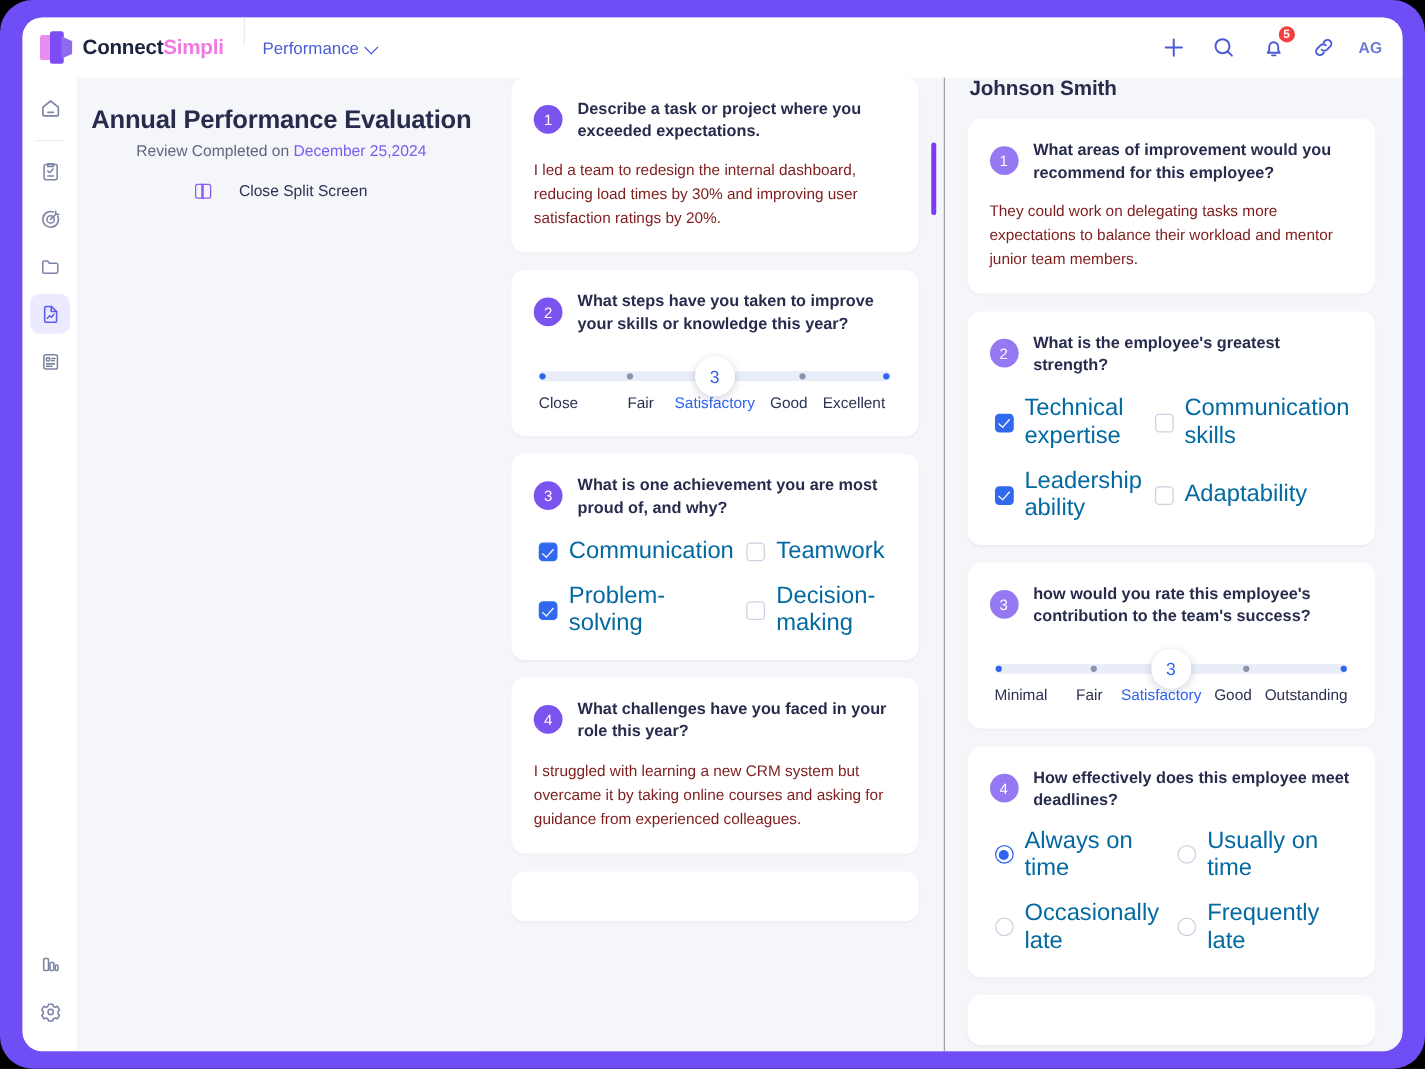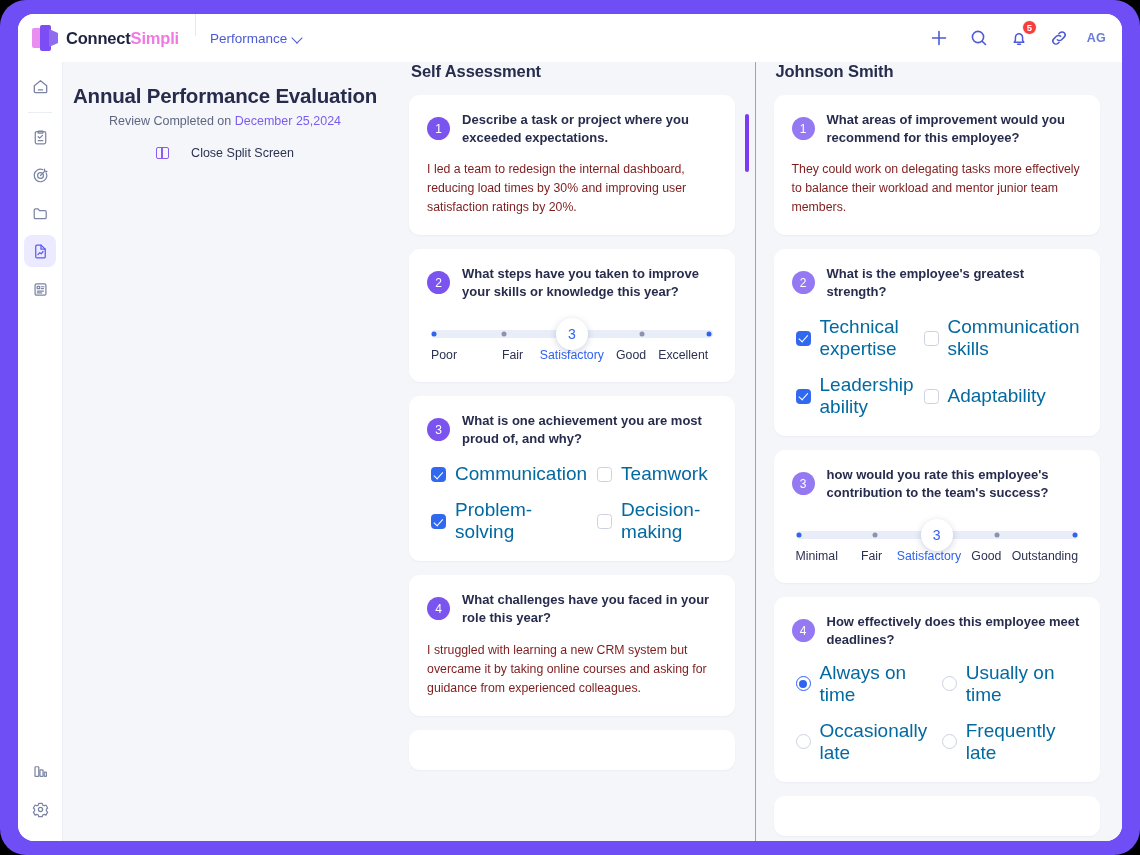--- a/index.html
+++ b/index.html
@@ -378,21 +378,20 @@
         <div class="sub"><span>Review Completed on </span><span class="date">December 25,2024</span></div>
         <button class="split-btn">
           <span class="split-ico"></span>
           <span>Close Split Screen</span>
         </button>
       </div>
 
       <div class="panels">
 
         <div class="panel left">
-          <div class="panel-title">Self Assessment</div>
           <div class="scroll-thumb"></div>
 
           <div class="card">
             <div class="q-head">
               <div class="q-num">1</div>
               <div class="q-text">Describe a task or project where you exceeded expectations.</div>
             </div>
             <div class="answer">I led a team to redesign the internal dashboard, reducing load times by 30% and improving user satisfaction ratings by 20%.</div>
           </div>
 
@@ -403,21 +402,21 @@
             </div>
             <div class="slider-wrap">
               <div class="track">
                 <div class="dot on" style="left:1.2%"></div>
                 <div class="dot off" style="left:26%"></div>
                 <div class="dot off" style="left:75%"></div>
                 <div class="dot on" style="left:98.8%"></div>
                 <div class="thumb">3</div>
               </div>
               <div class="scale">
-                <span>Poor</span>
+                <span>Close</span>
                 <span>Fair</span>
                 <span class="sel">Satisfactory</span>
                 <span>Good</span>
                 <span>Excellent</span>
               </div>
             </div>
           </div>
 
           <div class="card">
             <div class="q-head">
@@ -456,21 +455,21 @@
         </div>
 
         <div class="panel right">
           <div class="panel-title">Johnson Smith</div>
 
           <div class="card">
             <div class="q-head">
               <div class="q-num light">1</div>
               <div class="q-text">What areas of improvement would you recommend for this employee?</div>
             </div>
-            <div class="answer">They could work on delegating tasks more effectively to balance their workload and mentor junior team members.</div>
+            <div class="answer">They could work on delegating tasks more expectations to balance their workload and mentor junior team members.</div>
           </div>
 
           <div class="card">
             <div class="q-head">
               <div class="q-num light">2</div>
               <div class="q-text">What is the employee's greatest strength?</div>
             </div>
             <div class="opts">
               <label class="opt">
                 <span class="cb checked"></span>

